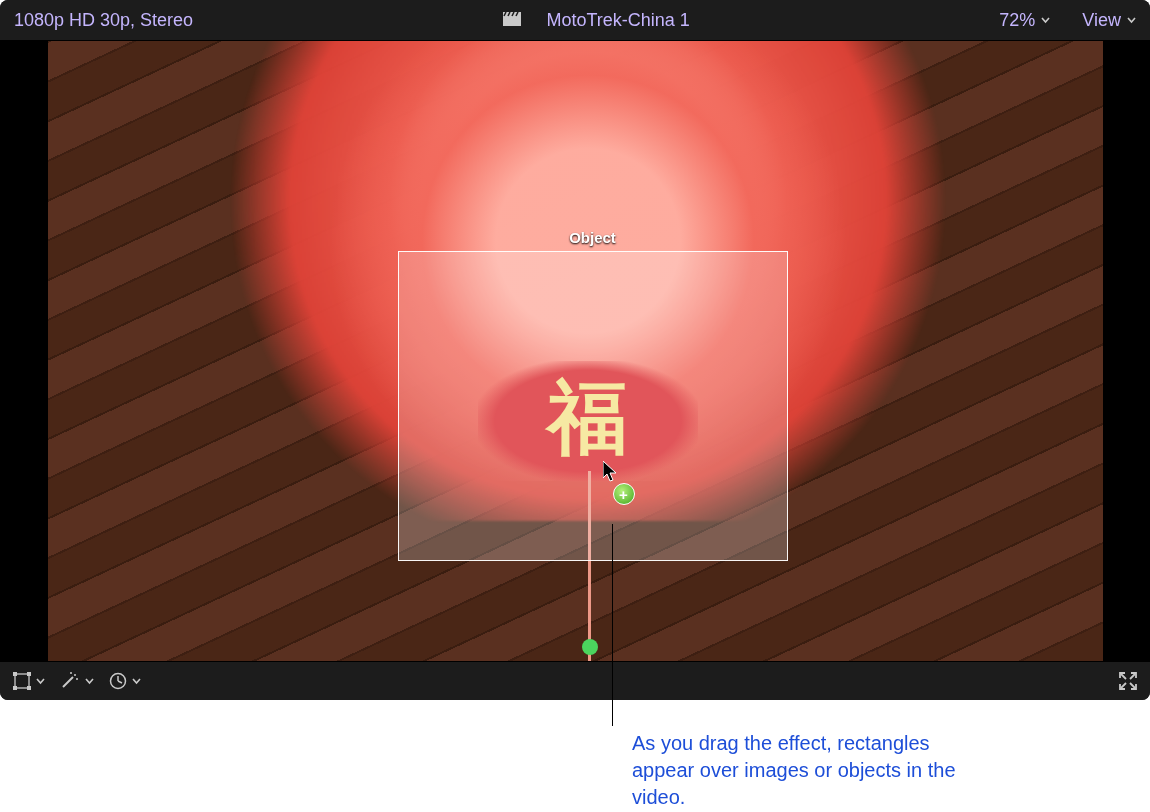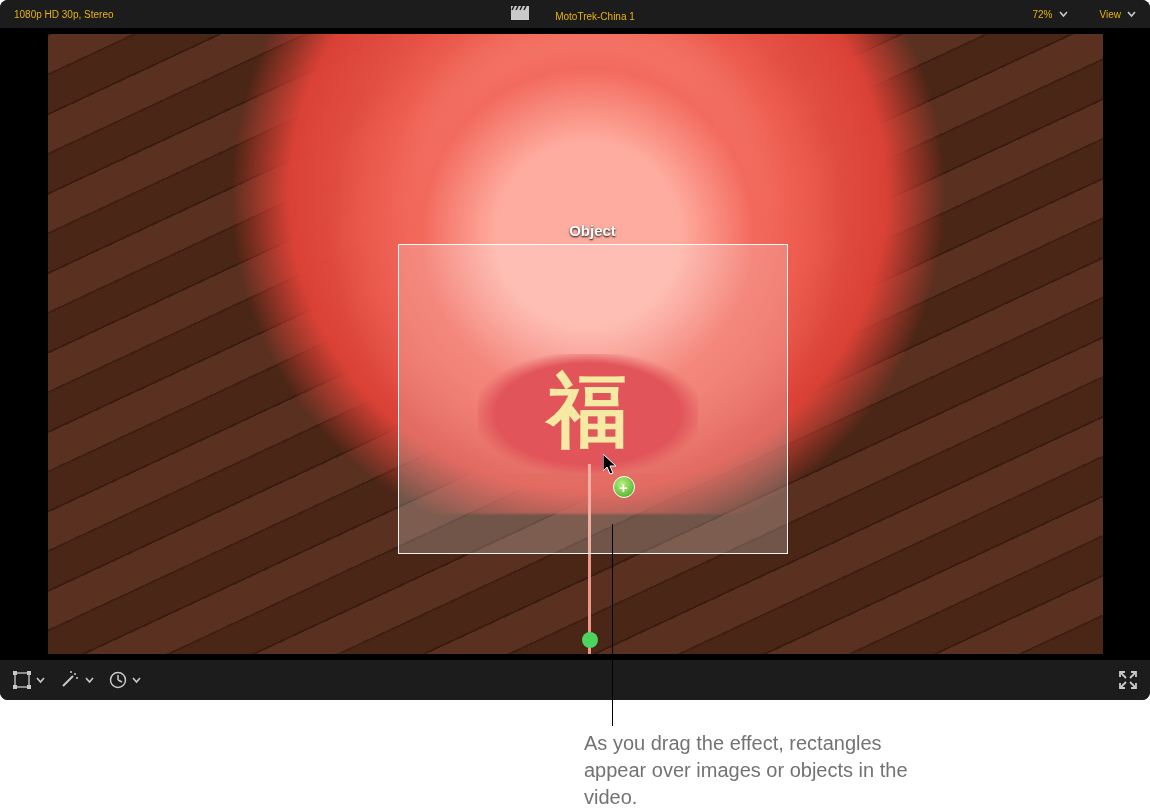--- a/index.html
+++ b/index.html
@@ -18,23 +18,23 @@
     flex-direction: column;
     overflow: hidden;
     position: relative;
   }
   
   .topbar {
     height: 28px;
     background: #1c1c1c;
     display: flex;
     align-items: center;
-    color: #eab308;
-    font-size: 10px;
-    padding: 0 14px;
+    color: #c4b5fd;
+    font-size: 18px;
+    padding: 7px 14px;
     border-bottom: 1px solid #000;
   }
   .topbar .left { flex: 0 0 auto; }
   .topbar .center {
     flex: 1;
     display: flex;
     align-items: flex-end;
     justify-content: center;
     gap: 26px;
   }
@@ -228,24 +228,24 @@
   .callout-line {
     position:absolute;
     left:612px;
     top:-176px;
     width:1px;
     height:202px;
     background:#000;
   }
   .callout-text {
     position:absolute;
-    left:584px;
+    left:632px;
     top:30px;
     font-size:20px;
-    color:#737373;
+    color:#1d4ed8;
     line-height:1.35;
     max-width:360px;
   }
 </style>
 </head>
 <body>
 
 <div class="editor-frame">
 
   <div class="topbar">

